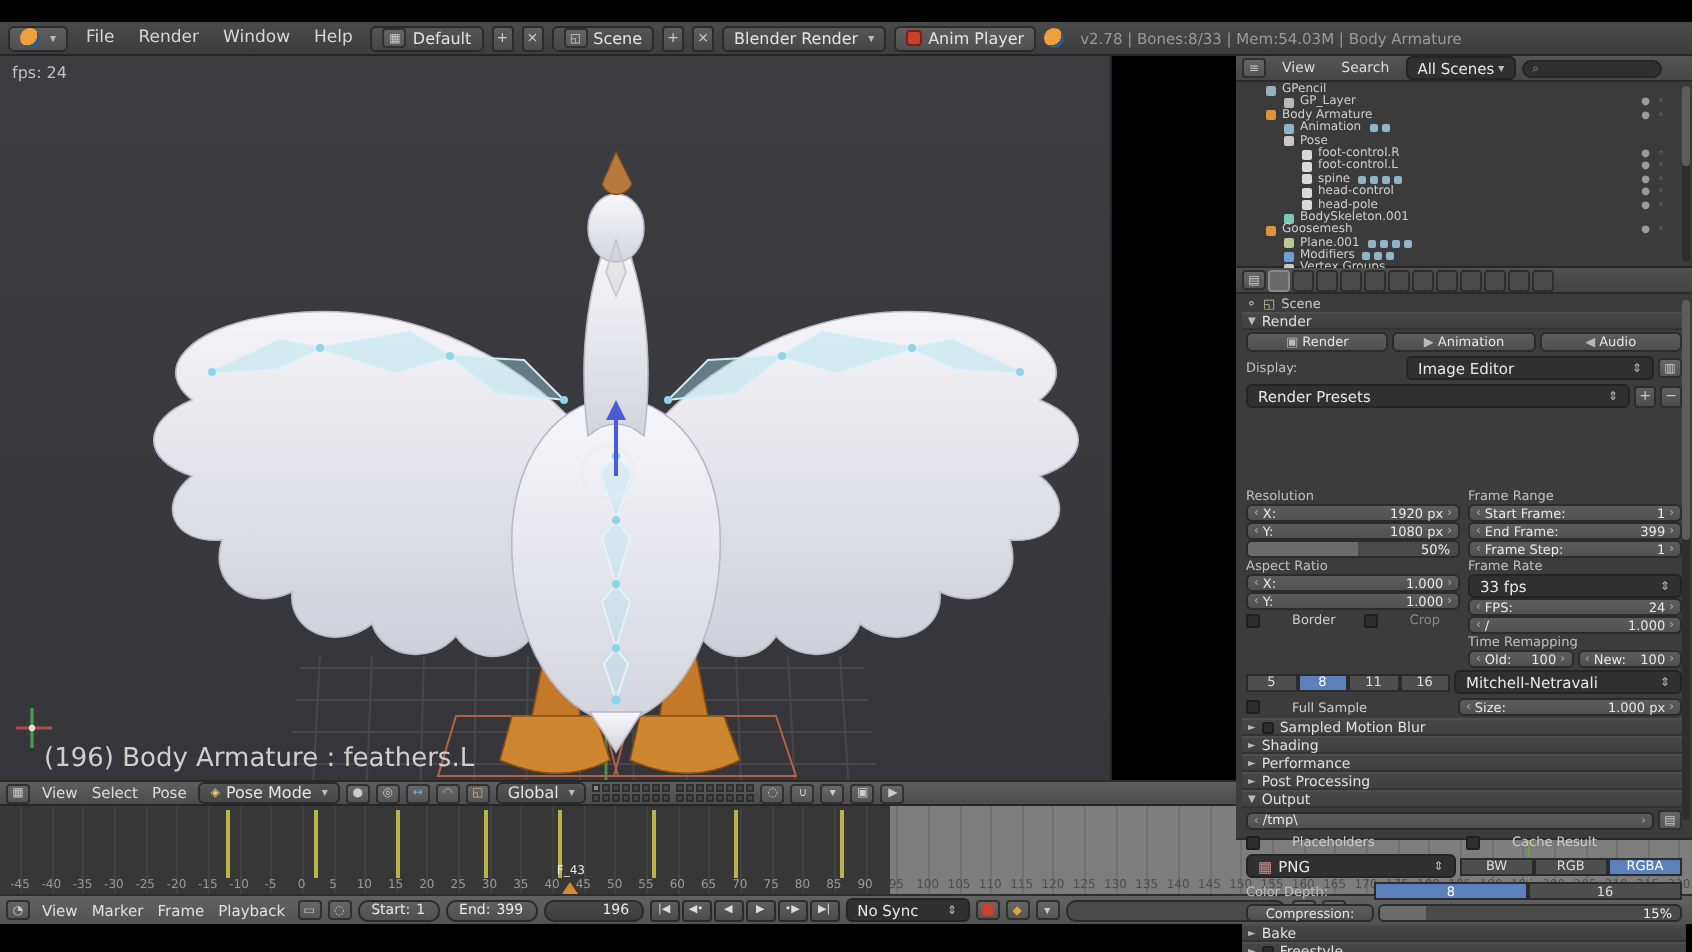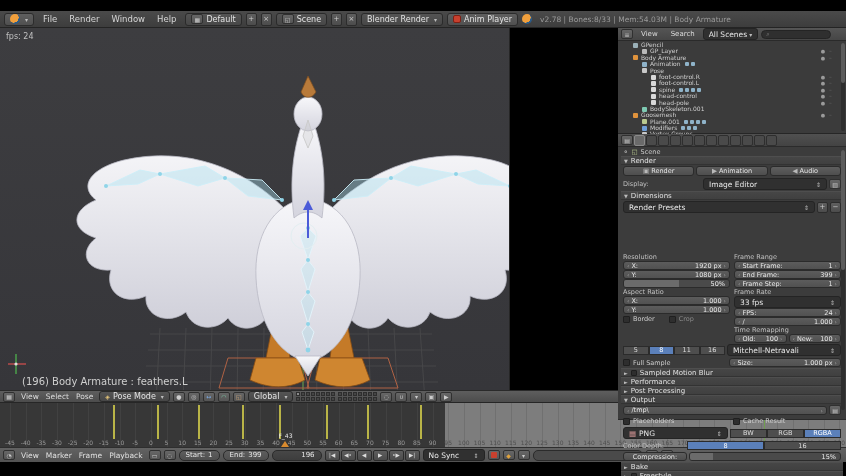--- a/index.html
+++ b/index.html
@@ -18,24 +18,24 @@
   .darkdrop{background:#303030;border:1px solid #242424;border-radius:3px;color:#e8e8e8;
     font-size:7.5px;padding:1px 5px;display:flex;align-items:center;height:12px;}
   .caret{font-size:6px;color:#bdbdbd;margin-left:2px;}
   .tinybtn{width:11px;height:13px;background:linear-gradient(#5f5f5f,#4c4c4c);border:1px solid #2c2c2c;
     border-radius:2px;color:#ccc;font-size:7px;display:inline-flex;align-items:center;justify-content:center;}
   #tb-stats{color:#9a9a9a;font-size:7.5px;margin-left:4px;}
   .blogo{width:10px;height:10px;border-radius:50%;background:radial-gradient(circle at 35% 35%,#f09f3c 55%,#2a5b8a 56%);}
   .reddot{width:8px;height:8px;border-radius:2px;background:#c8402e;border:1px solid #7e1f14;}
 
   
-  #viewport{position:absolute;left:0;top:28px;width:510px;height:362px;
+  #viewport{position:absolute;left:0;top:28px;width:556px;height:362px;
     background:linear-gradient(#3d3d40,#36363a);border-right:1px solid #262626;overflow:hidden;}
   #vp-fps{position:absolute;left:6px;top:4px;font-size:8px;color:#c0c0c0;}
-  #vp-status{position:absolute;left:22px;bottom:3px;font-size:10px;color:#cfcfcf;}
+  #vp-status{position:absolute;left:22px;bottom:3px;font-size:13px;color:#cfcfcf;}
   #vp-header{position:absolute;left:0;top:390px;width:618px;height:13px;
     background:linear-gradient(#5e5e5e,#4c4c4c);border-top:1px solid #2a2a2a;border-bottom:1px solid #262626;
     display:flex;align-items:center;gap:3px;padding:0 3px;font-size:7.5px;color:#ddd;}
   #vp-header .menu{padding:0 3px;}
   .hicon{width:12px;height:10px;background:linear-gradient(#676767,#555);border:1px solid #303030;border-radius:2px;
     display:inline-flex;align-items:center;justify-content:center;font-size:6px;color:#ccc;}
   .layergrid{display:grid;grid-template-columns:repeat(8,4px);grid-auto-rows:4px;gap:1px;}
   .layergrid i{background:#454545;border:1px solid #2e2e2e;}
   .layergrid i.on{background:#8a8a8a;}
 
@@ -75,21 +75,21 @@
   .field::before{content:"‹";color:#a8a8a8;font-size:6px;margin-right:2px;}
   .field::after{content:"›";color:#a8a8a8;font-size:6px;margin-left:2px;}
   .field .fl{flex:1;}
   .field .fv{text-align:right;}
   .seg{flex:1;height:9px;border:1px solid #2b2b2b;background:#4e4e4e;border-radius:0;
     display:flex;align-items:center;justify-content:center;font-size:6.5px;color:#ddd;}
   .seg.sel{background:#5b80ba;color:#fff;}
   .cols{display:flex;gap:4px;padding:0 2px;}
   .col{flex:1;margin-top:39px;}
   .sublab{height:8px;font-size:6.5px;color:#c0c0c0;display:flex;align-items:center;}
-  .chk{display:flex;align-items:center;gap:3px;font-size:6.5px;color:#ccc;height:8px;}
+  .chk{display:flex;align-items:center;gap:16px;font-size:6.5px;color:#ccc;height:8px;}
   .box{width:7px;height:7px;background:#2e2e2e;border:1px solid #1f1f1f;border-radius:1px;flex:none;
     display:flex;align-items:center;justify-content:center;color:#e8e8e8;font-size:6px;}
   .box.c::after{content:"✓";}
   .slider{flex:1;height:9px;background:#4a4a4a;border:1px solid #2b2b2b;border-radius:3px;position:relative;overflow:hidden;
     font-size:6.5px;color:#eee;}
   .slider .fill{position:absolute;left:0;top:0;bottom:0;background:#6b6b6b;}
   .slider .txt{position:absolute;right:4px;top:0;line-height:8px;}
   #props-scroll{position:absolute;right:1px;top:16px;width:4px;height:260px;background:#2e2e2e;border-radius:2px;}
   #props-scroll i{display:block;width:4px;height:120px;background:#5c5c5c;border-radius:2px;}
 
@@ -506,23 +506,20 @@
       </div>
       <div class="prow">
         <span class="sublab" style="flex:0 0 78px">Display:</span>
         <span class="darkdrop" style="flex:1">
             <span>Image Editor</span>
             <span class="caret" style="margin-left:auto">⇕</span>
           </span>
         <span class="hicon">▥</span>
       </div>
 
-      <div class="phdr open">
-          <span>Dimensions</span>
-        </div>
       <div class="prow">
         <span class="darkdrop" style="flex:1">
             <span>Render Presets</span>
             <span class="caret" style="margin-left:auto">⇕</span>
           </span>
         <span class="tinybtn" style="height:11px">+</span>
         <span class="tinybtn" style="height:11px">−</span>
       </div>
       <div class="cols">
         <div class="col">
@@ -620,20 +617,23 @@
         <div class="field" style="flex:1">
             <span class="fl">Size:</span>
             <span class="fv">1.000 px</span>
           </div>
       </div>
 
       <div id="collapsed-panels">
           <div class="phdr closed">
             <span class="box" style="width: 6px; height: 6px;"></span>
             <span>Sampled Motion Blur</span>
+          </div>
+          <div class="phdr closed">
+            <span>Shading</span>
           </div>
           <div class="phdr closed">
             <span>Performance</span>
           </div>
           <div class="phdr closed">
             <span>Post Processing</span>
           </div>
         </div>
 
       <div class="phdr open">

